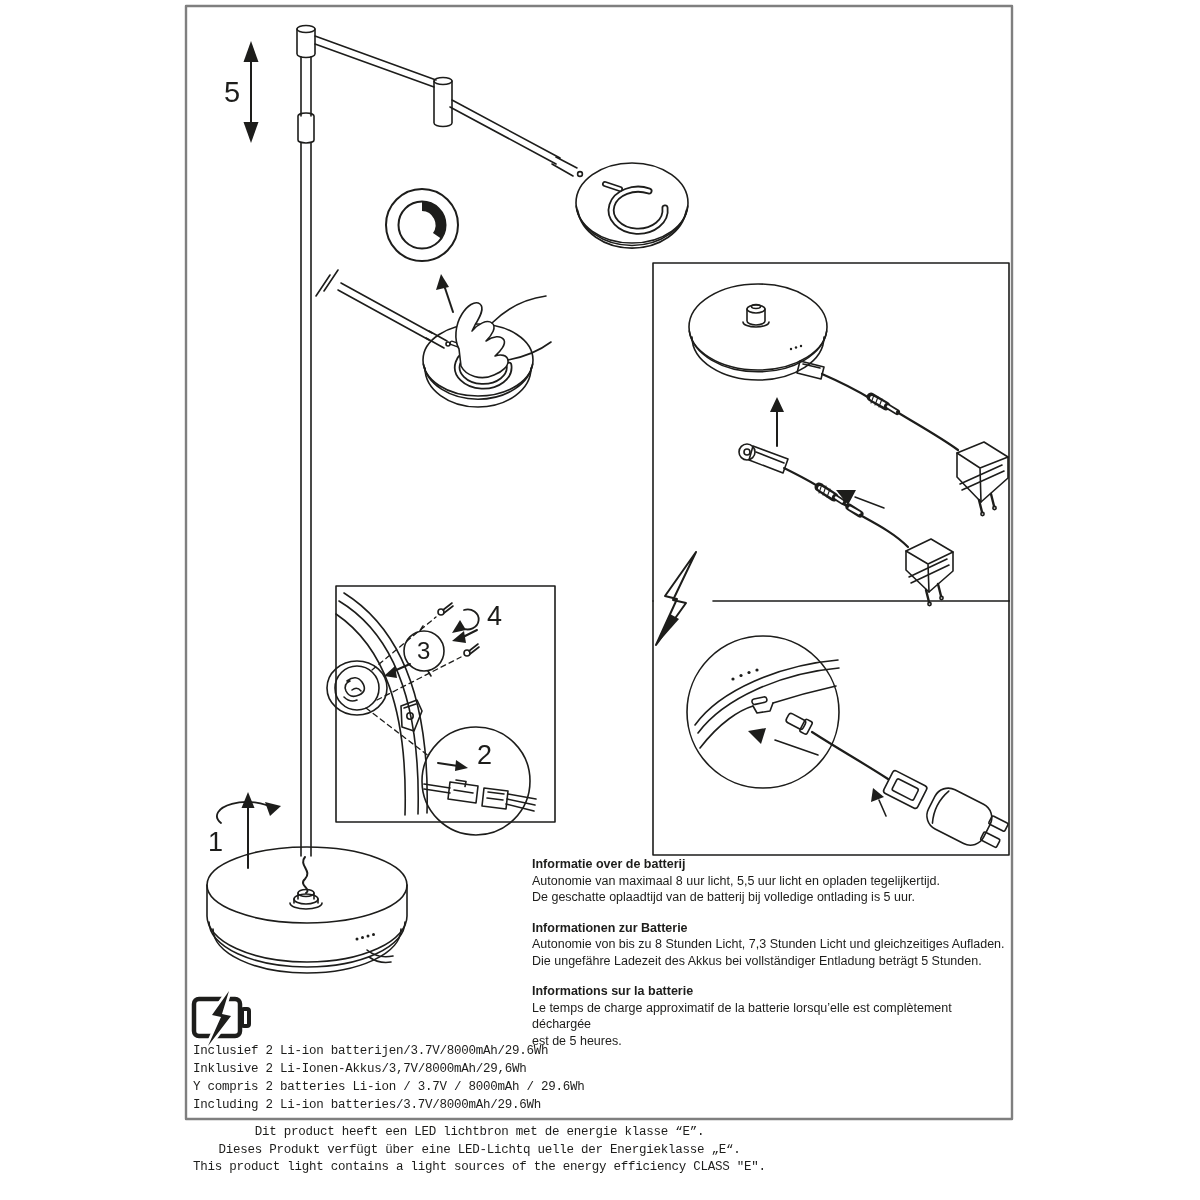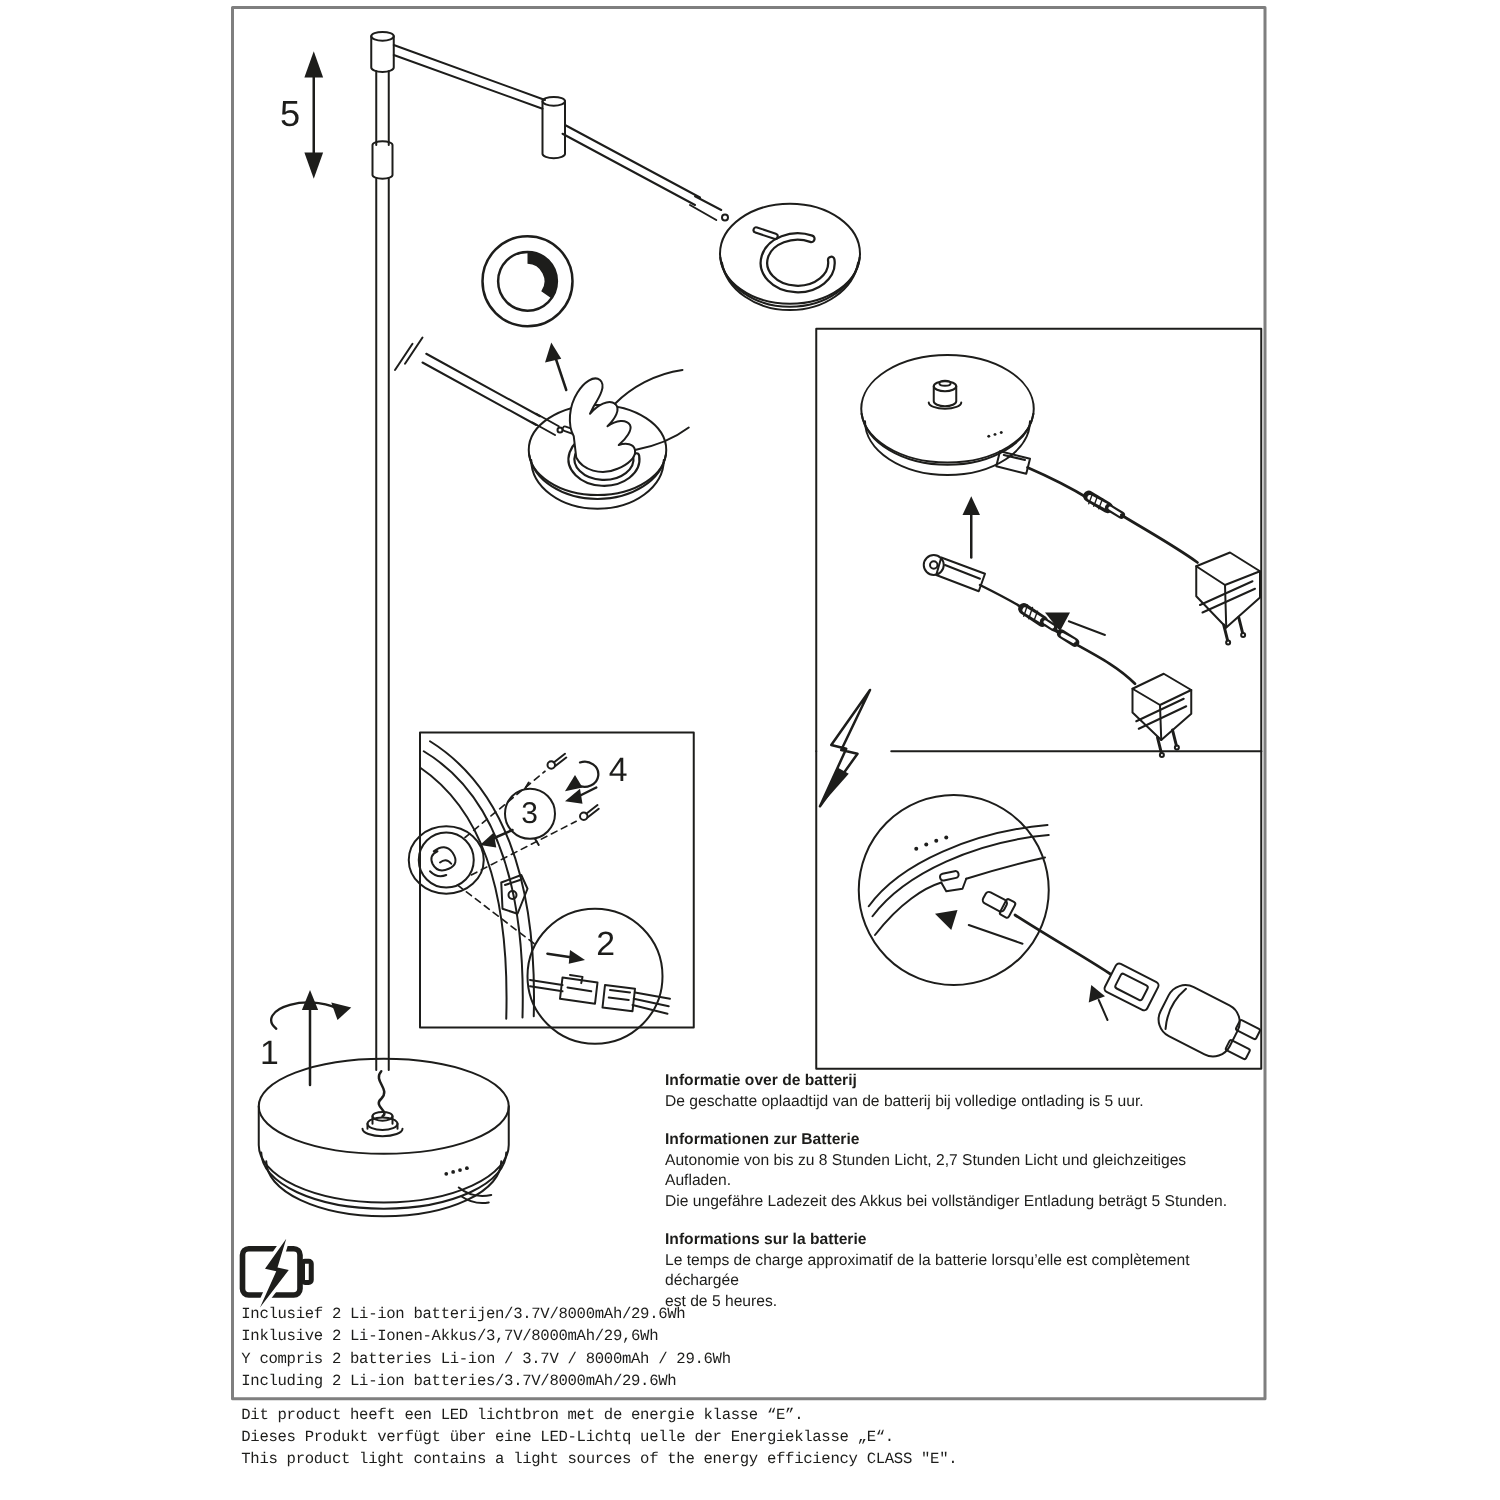--- a/index.html
+++ b/index.html
@@ -2,24 +2,24 @@
 <html><head>
 <meta charset="utf-8">
 <style>
   html,body{margin:0;padding:0;background:#fff;}
   .page{position:relative;width:1200px;height:1200px;background:#fff;overflow:hidden;
         font-family:"Liberation Sans",sans-serif;color:#1d1d1b;}
   svg.art{position:absolute;left:0;top:0;width:1200px;height:1200px;}
   .txt{position:absolute;white-space:nowrap;letter-spacing:-0.25px;font-family:Liberation Mono, monospace;}
   .callout{position:absolute;font-size:27px;color:#1d1d1b;}
   .info{position:absolute;left:532px;top:856px;width:480px;font-size:12.5px;line-height:16.5px;}
-  .info .sec{margin:0 16px 14px 0;}
+  .info .sec{margin:0 0 14px 0;}
   .info .sec .hd{font-weight:bold;}
   .specs{position:absolute;left:193px;top:1042px;font-size:12.5px;line-height:18px;}
-  .notes{position:absolute;left:193px;top:1124px;font-size:12.5px;line-height:17.5px;}
+  .notes{position:absolute;left:193px;top:1124px;font-size:12.5px;line-height:17.5px;text-align:center;}
 </style>
 </head>
 <body>
 
 <div class="page">
 
 <svg class="art" viewBox="0 0 1200 1200" fill="none" stroke="#1d1d1b" stroke-width="1.6" stroke-linecap="round" stroke-linejoin="round">
 
   <rect x="186" y="6" width="826" height="1113" stroke="#7f7f7f" stroke-width="2.4"></rect>
 
@@ -305,25 +305,26 @@
 
 <div class="callout" style="left:224px;top:76px;font-size:29px">5</div>
 <div class="callout" style="left:208px;top:827px">1</div>
 <div class="callout" style="left:477px;top:740px">2</div>
 <div class="callout" style="left:417px;top:637px;font-size:24px">3</div>
 <div class="callout" style="left:487px;top:601px">4</div>
 
 <div class="info">
   <div class="sec">
     <div class="hd">Informatie over de batterij</div>
+    <div>Autonomie van maximaal 8 uur licht, 5,5 uur licht en opladen tegelijkertijd.</div>
     <div>De geschatte oplaadtijd van de batterij bij volledige ontlading is 5 uur.</div>
   </div>
   <div class="sec">
     <div class="hd">Informationen zur Batterie</div>
-    <div>Autonomie von bis zu 8 Stunden Licht, 2,7 Stunden Licht und gleichzeitiges Aufladen.</div>
+    <div>Autonomie von bis zu 8 Stunden Licht, 7,3 Stunden Licht und gleichzeitiges Aufladen.</div>
     <div>Die ungefähre Ladezeit des Akkus bei vollständiger Entladung beträgt 5 Stunden.</div>
   </div>
   <div class="sec">
     <div class="hd">Informations sur la batterie</div>
     <div>Le temps de charge approximatif de la batterie lorsqu’elle est complètement déchargée</div>
     <div>est de 5 heures.</div>
   </div>
 </div>
 
 <div class="specs txt">

